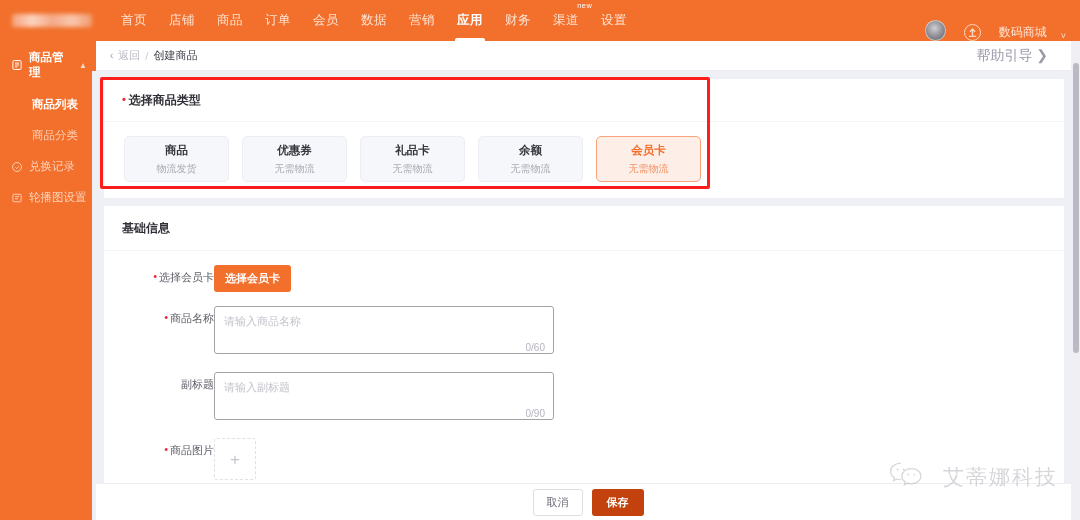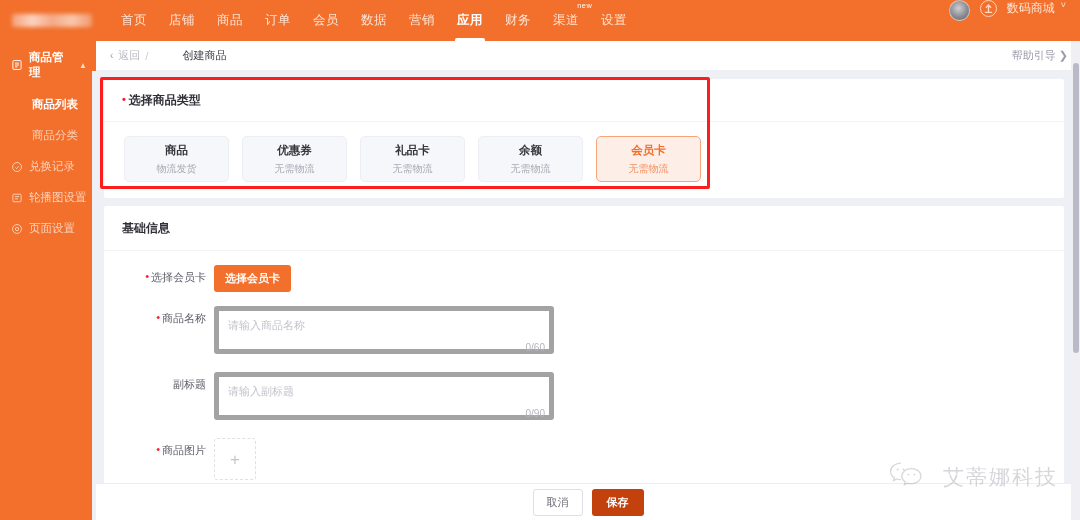--- a/index.html
+++ b/index.html
@@ -35,21 +35,21 @@
     content: ""; position: absolute; left: 9px; right: 9px; bottom: 0;
     height: 3px; background: #ffffff; border-radius: 2px 2px 0 0;
   }
   .new-badge {
     position: absolute; top: 2px; right: -2px;
     font-size: 8px; color: #fff; line-height: 1;
     transform: scale(.92); transform-origin: top right;
   }
   .top-right {
     position: absolute; right: 14px; top: 0; height: 41px;
-    display: flex; align-items: flex-start; gap: 10px;
+    display: flex; align-items: flex-end; gap: 18px;
   }
   .avatar {
     width: 21px; height: 21px; border-radius: 50%;
     background: radial-gradient(circle at 45% 38%, #cfcfd4 0%, #8d8b92 55%, #5d5b63 100%);
     border: 1px solid #ffffff88; overflow: hidden;
   }
   .circ-icon {
     width: 17px; height: 17px; border-radius: 50%;
     border: 1px solid #ffd6c0; display: flex; align-items: center; justify-content: center;
     color: #ffd6c0; font-size: 9px; line-height: 1;
@@ -89,22 +89,22 @@
   
   .crumb-bar {
     position: absolute; top: 41px; left: 96px; width: 984px; height: 30px;
     background: #ffffff; border-bottom: 1px solid #edeef2;
     display: flex; align-items: center;
   }
   .crumb { display: flex; align-items: center; gap: 5px; margin-left: 14px; font-size: 11px; }
   .crumb .back-arrow { color: #9a9aa5; font-size: 10px; }
   .crumb .back-txt { color: #b9b9c2; }
   .crumb .sep { color: #cdcdd4; }
-  .crumb .cur { color: #3b3b45; margin-left: 29px; }
-  .help { margin-left: auto; margin-right: 12px; font-size: 11px; color: #9b9baa; cursor: pointer; }
+  .crumb .cur { color: #3b3b45; }
+  .help { margin-left: auto; margin-right: 32px; font-size: 14px; color: #9b9baa; cursor: pointer; }
 
   
   .content {
     position: absolute; top: 71px; left: 92px; width: 984px; height: 449px;
     background: #eff0f5; overflow: hidden;
   }
   .panel { background: #ffffff; margin: 8px 12px 0 12px; border-radius: 2px; }
 
   .panel-head {
     padding: 13px 0 12px 18px; font-size: 12px; color: #303038; font-weight: bold;
@@ -126,31 +126,31 @@
   .type-card.selected .s { color: #f39262; }
 
   
   .sec-title {
     padding: 14px 0 13px 18px; font-size: 12px; color: #303038; font-weight: bold;
     border-bottom: 1px solid #f2f3f6;
   }
   .form { padding: 14px 0 10px 0; }
   .frow { display: flex; align-items: flex-start; margin-bottom: 14px; }
   .flabel {
-    width: 110px; text-align: right; padding-right: 8px;
+    width: 110px; text-align: right; padding-right: 0;
     font-size: 11px; color: #5c5c67; padding-top: 5px;
   }
   .flabel .req-dot { margin-right: 2px; }
   .btn-primary {
     background: #f2702c; color: #ffffff; font-size: 11px; font-weight: bold;
     border: none; border-radius: 3px; padding: 6px 11px; cursor: pointer;
   }
   .ta-wrap { position: relative; width: 340px; }
   .ta {
-    width: 340px; height: 48px; border: 5px solid #a3a3a3; border-radius: 3px;
+    width: 340px; height: 48px; border: 1px solid #a3a3a3; border-radius: 3px;
     background: #fff; font-size: 11px; color: #bcbcc6;
     font-family: "Liberation Sans", sans-serif;
     padding: 7px 9px; resize: none; outline: none;
   }
   .ta::placeholder { color: #c3c3cc; }
   .counter {
     position: absolute; right: 9px; bottom: 5px; font-size: 10px; color: #b4b4bf;
   }
   .upload-box {
     width: 42px; height: 42px; border: 1px dashed #e0e1e7; border-radius: 3px;
@@ -284,29 +284,20 @@
     <div class="side-item">
       <span class="sicon">
         <svg viewBox="0 0 14 14" fill="none" stroke="#fbd2bb" stroke-width="1.1">
           <rect x="2.2" y="2.6" width="9.6" height="8.8" rx="1.2"></rect>
           <path d="M4.6 5.4h4.8M4.6 8h3.6"></path>
         </svg>
       </span>
       <span>轮播图设置</span>
     </div>
 
-    <div class="side-item">
-      <span class="sicon">
-        <svg viewBox="0 0 14 14" fill="none" stroke="#fbd2bb" stroke-width="1.1">
-          <circle cx="7" cy="7" r="5.2"></circle>
-            <circle cx="7" cy="7" r="1.9"></circle>
-        </svg>
-      </span>
-      <span>页面设置</span>
-    </div>
 
   </div>
 
   <div class="crumb-bar">
     <div class="crumb">
       <span class="back-arrow">‹</span>
       <span class="back-txt">返回</span>
       <span class="sep">/</span>
       <span class="cur">创建商品</span>
     </div>

